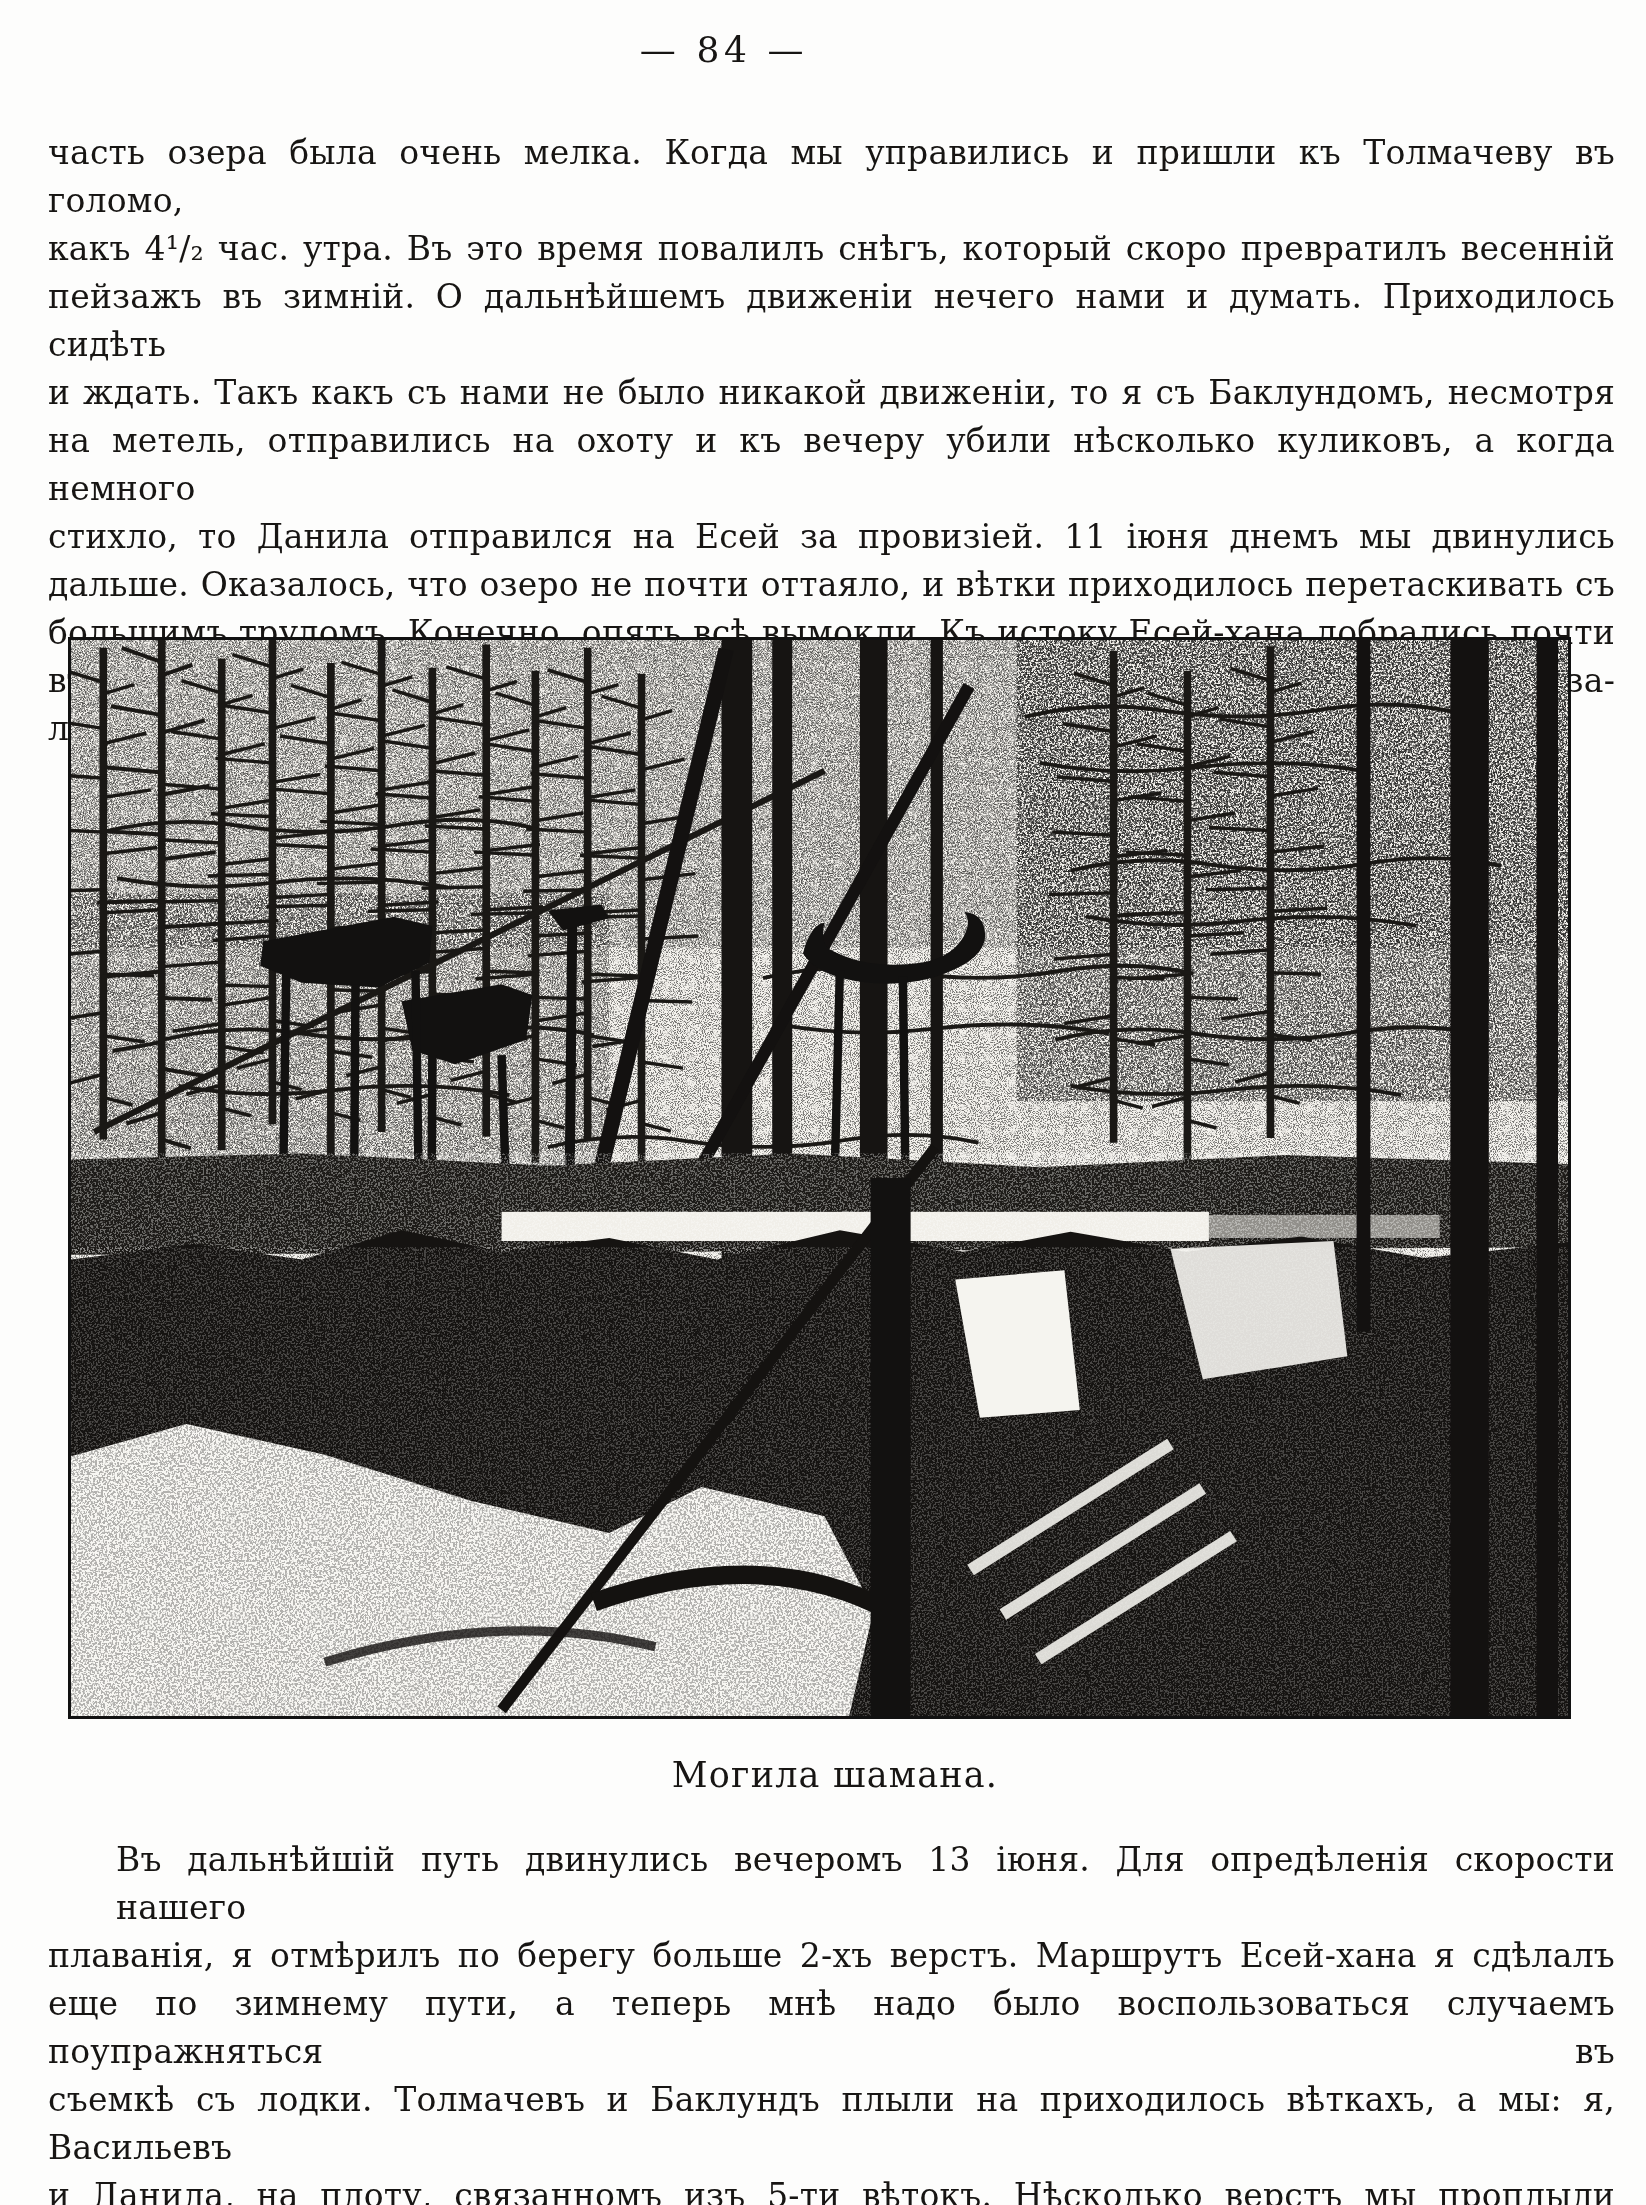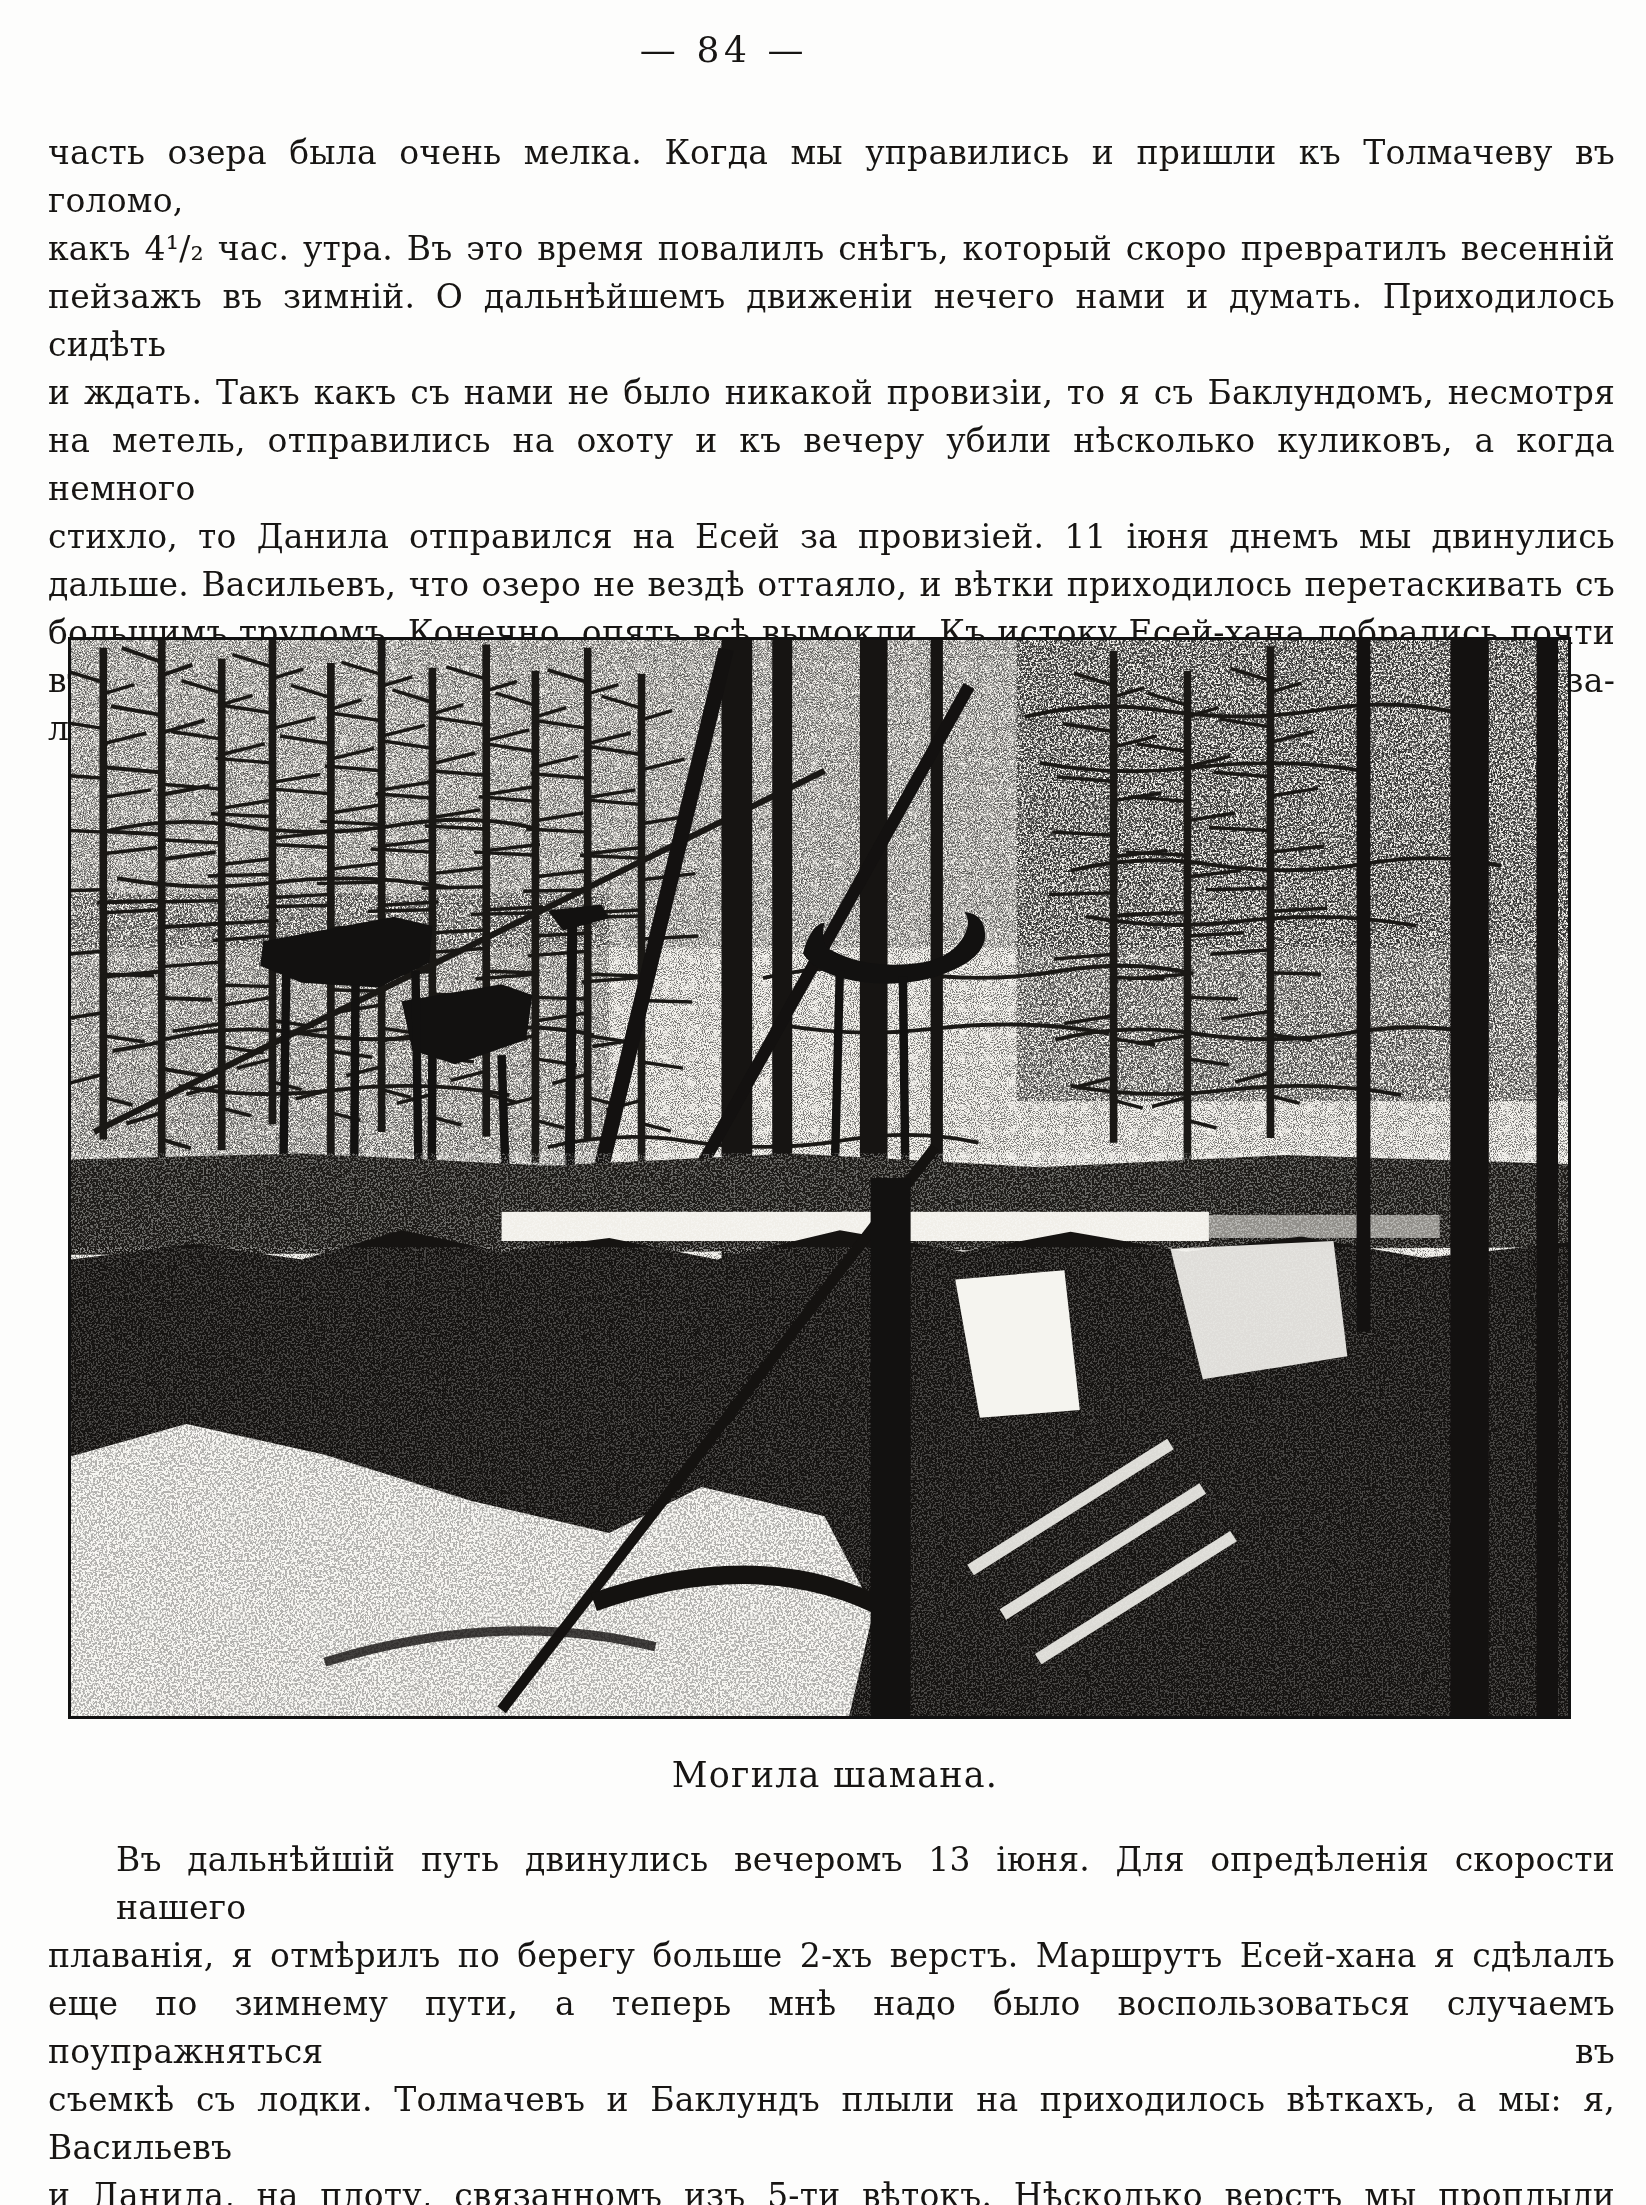--- a/index.html
+++ b/index.html
@@ -41,24 +41,24 @@
 </style>
 </head>
 <body>
 
 <div class="running-head">— 84 —</div>
 
 <div class="para p1">
   <div class="jl">часть озера была очень мелка. Когда мы управились и пришли къ Толмачеву въ голомо,</div>
   <div class="jl">какъ 4¹/₂ час. утра. Въ это время повалилъ снѣгъ, который скоро превратилъ весенній</div>
   <div class="jl">пейзажъ въ зимній. О дальнѣйшемъ движеніи нечего нами и думать. Приходилось сидѣть</div>
-  <div class="jl">и ждать. Такъ какъ съ нами не было никакой провизіи, то я съ Баклундомъ, несмотря</div>
+  <div class="jl">и ждать. Такъ какъ съ нами не было никакой движеніи, то я съ Баклундомъ, несмотря</div>
   <div class="jl">на метель, отправились на охоту и къ вечеру убили нѣсколько куликовъ, а когда немного</div>
   <div class="jl">стихло, то Данила отправился на Есей за провизіей. 11 іюня днемъ мы двинулись</div>
-  <div class="jl">дальше. Васильевъ, что озеро не вездѣ оттаяло, и вѣтки приходилось перетаскивать съ</div>
+  <div class="jl">дальше. Оказалось, что озеро не почти оттаяло, и вѣтки приходилось перетаскивать съ</div>
   <div class="jl">большимъ трудомъ. Конечно, опять всѣ вымокли. Къ истоку Есей-хана добрались почти</div>
   <div class="jl">въ 12 час. ночи. У мѣстнаго рыбака-якута купили еще одну вѣтку, такъ какъ оказа-</div>
   <div class="jl last">лось, что шести нашихъ было мало.</div>
 </div>
 
 <figure class="photo">
   <svg viewBox="0 0 1947 1400" preserveAspectRatio="none" aria-hidden="true">
     <defs>
       <filter id="dotsB" x="0" y="0" width="100%" height="100%">
         <feTurbulence type="fractalNoise" baseFrequency="0.38" numOctaves="2" seed="11" result="n"></feTurbulence>

